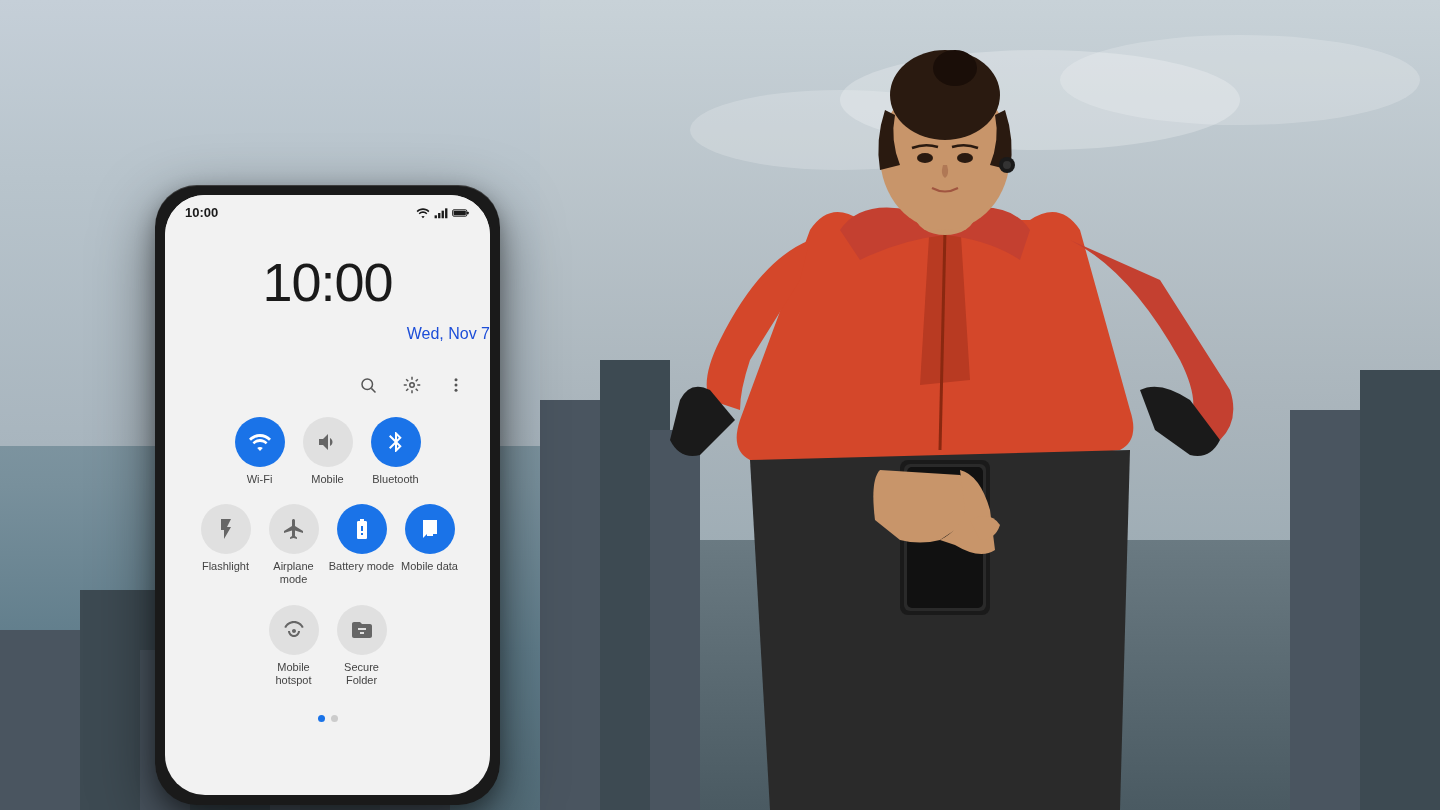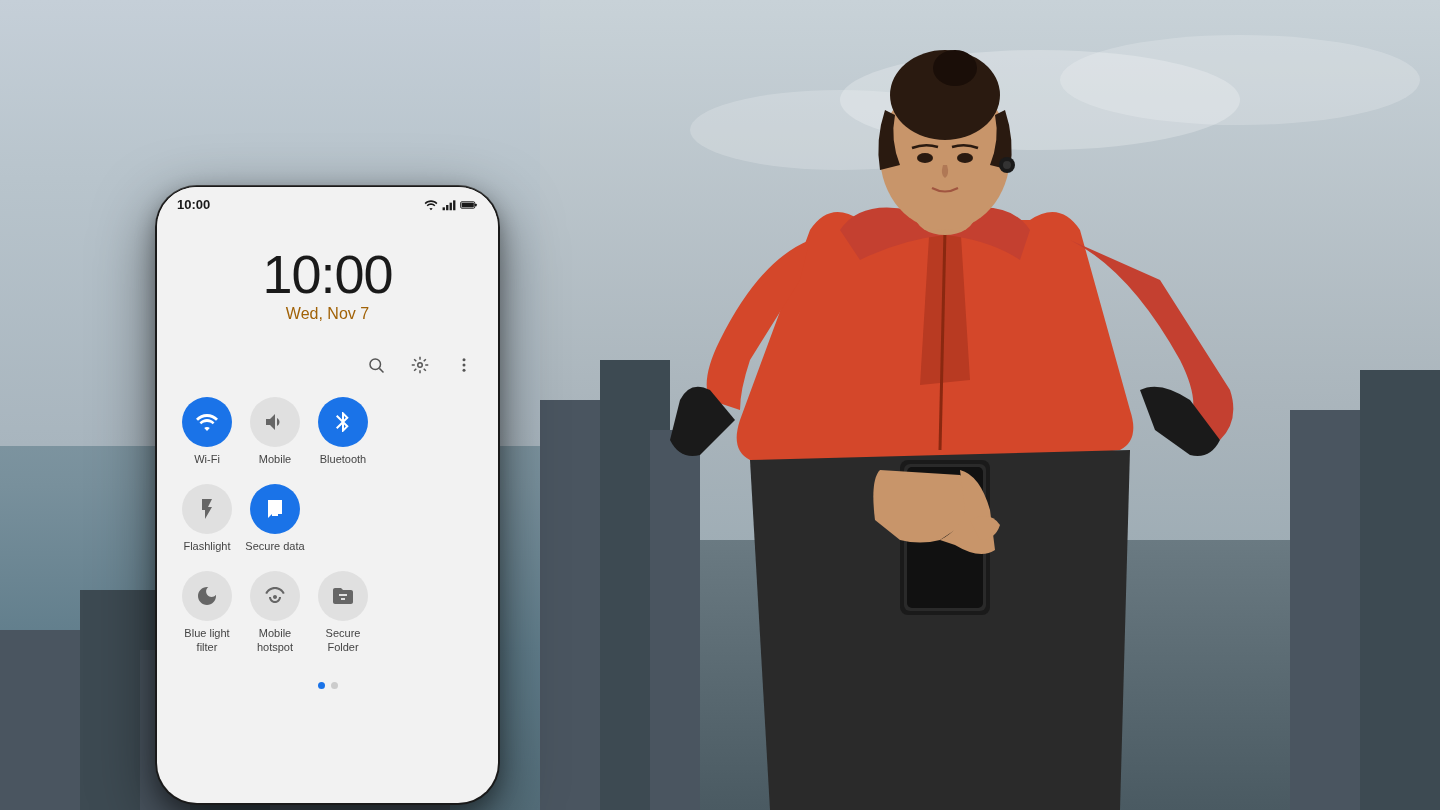--- a/index.html
+++ b/index.html
@@ -52,21 +52,21 @@
       width: 345px;
       height: 620px;
       z-index: 10;
     }
 
     .phone-outer {
       width: 100%;
       height: 100%;
       background: #1a1a1a;
       border-radius: 42px;
-      padding: 2px;
+      padding: 10px;
       box-shadow: 
         0 20px 60px rgba(0,0,0,0.5),
         0 8px 20px rgba(0,0,0,0.3),
         inset 0 1px 0 rgba(255,255,255,0.15);
     }
 
     .phone-inner {
       width: 100%;
       height: 100%;
       background: #f2f2f2;
@@ -106,23 +106,24 @@
     .clock-time {
       font-size: 54px;
       font-weight: 200;
       color: #1a1a1a;
       letter-spacing: -1px;
       line-height: 1;
     }
 
     .clock-date {
       font-size: 16px;
-      color: #a16207;
-      margin-top: 4px;
+      color: #1d4ed8;
+      margin-top: 16px;
       font-weight: 400;
+      text-align: right;
     }
 
     
     .toolbar {
       display: flex;
       justify-content: flex-end;
       align-items: center;
       padding: 8px 20px;
       gap: 16px;
       background: #f2f2f2;
@@ -140,21 +141,21 @@
     }
 
     
     .quick-settings {
       padding: 10px 16px 0;
       background: #f2f2f2;
     }
 
     .qs-row {
       display: flex;
-      justify-content: flex-start;
+      justify-content: center;
       margin-bottom: 18px;
     }
 
     .qs-item {
       display: flex;
       flex-direction: column;
       align-items: center;
       gap: 6px;
       width: 68px;
     }
@@ -462,42 +463,50 @@
 
           <div class="qs-item">
             <div class="qs-icon inactive">
               <svg class="qs-svg dark" viewBox="0 0 24 24">
                 <path d="M7 2v11h3v9l7-12h-4l4-8z"></path>
               </svg>
             </div>
             <span class="qs-label">Flashlight</span>
           </div>
 
-
+          <div class="qs-item">
+            <div class="qs-icon inactive">
+              <svg class="qs-svg dark" viewBox="0 0 24 24">
+                <path d="M21 16v-2l-8-5V3.5c0-.83-.67-1.5-1.5-1.5S10 2.67 10 3.5V9l-8 5v2l8-2.5V19l-2 1.5V22l3.5-1 3.5 1v-1.5L13 19v-5.5l8 2.5z"></path>
+              </svg>
+            </div>
+            <span class="qs-label">Airplane mode</span>
+          </div>
+
+          <div class="qs-item">
+            <div class="qs-icon active">
+              <svg class="qs-svg" viewBox="0 0 24 24">
+                <path d="M15.67 4H14V2h-4v2H8.33C7.6 4 7 4.6 7 5.33v15.33C7 21.4 7.6 22 8.33 22h7.33c.74 0 1.34-.6 1.34-1.33V5.33C17 4.6 16.4 4 15.67 4zM13 18h-2v-2h2v2zm0-4h-2V9h2v5z"></path>
+              </svg>
+            </div>
+            <span class="qs-label">Battery mode</span>
+          </div>
 
           <div class="qs-item">
             <div class="qs-icon active">
               <svg class="qs-svg" viewBox="0 0 24 24">
                 <path d="M9 19h6v-2H9v2zm0-4h6v-2H9v2zM9 5v2h6V5H9zm0 4v2h6V9H9zM5 3v18l4-4h10V3H5z"></path>
               </svg>
             </div>
-            <span class="qs-label">Secure data</span>
+            <span class="qs-label">Mobile data</span>
           </div>
         </div>
 
         <div class="qs-row">
 
-          <div class="qs-item">
-            <div class="qs-icon inactive">
-              <svg class="qs-svg dark" viewBox="0 0 24 24">
-                <path d="M12 3c-4.97 0-9 4.03-9 9s4.03 9 9 9 9-4.03 9-9c0-.46-.04-.92-.1-1.36-.98 1.37-2.58 2.26-4.4 2.26-2.98 0-5.4-2.42-5.4-5.4 0-1.81.89-3.42 2.26-4.4-.44-.06-.9-.1-1.36-.1z"></path>
-              </svg>
-            </div>
-            <span class="qs-label">Blue light filter</span>
-          </div>
 
           <div class="qs-item">
             <div class="qs-icon inactive">
               <svg class="qs-svg dark" viewBox="0 0 24 24">
                 <path d="M12 11c-1.1 0-2 .9-2 2s.9 2 2 2 2-.9 2-2-.9-2-2-2zm-6 2c0 3.31 2.69 6 6 6s6-2.69 6-6h-2c0 2.21-1.79 4-4 4s-4-1.79-4-4H6zm6-10C7.58 3 3.96 5.52 2.34 9.15L4.1 10.1C5.44 7.15 8.49 5 12 5s6.56 2.15 7.9 5.1l1.76-.95C20.04 5.52 16.42 3 12 3z"></path>
               </svg>
             </div>
             <span class="qs-label">Mobile hotspot</span>
           </div>
 

